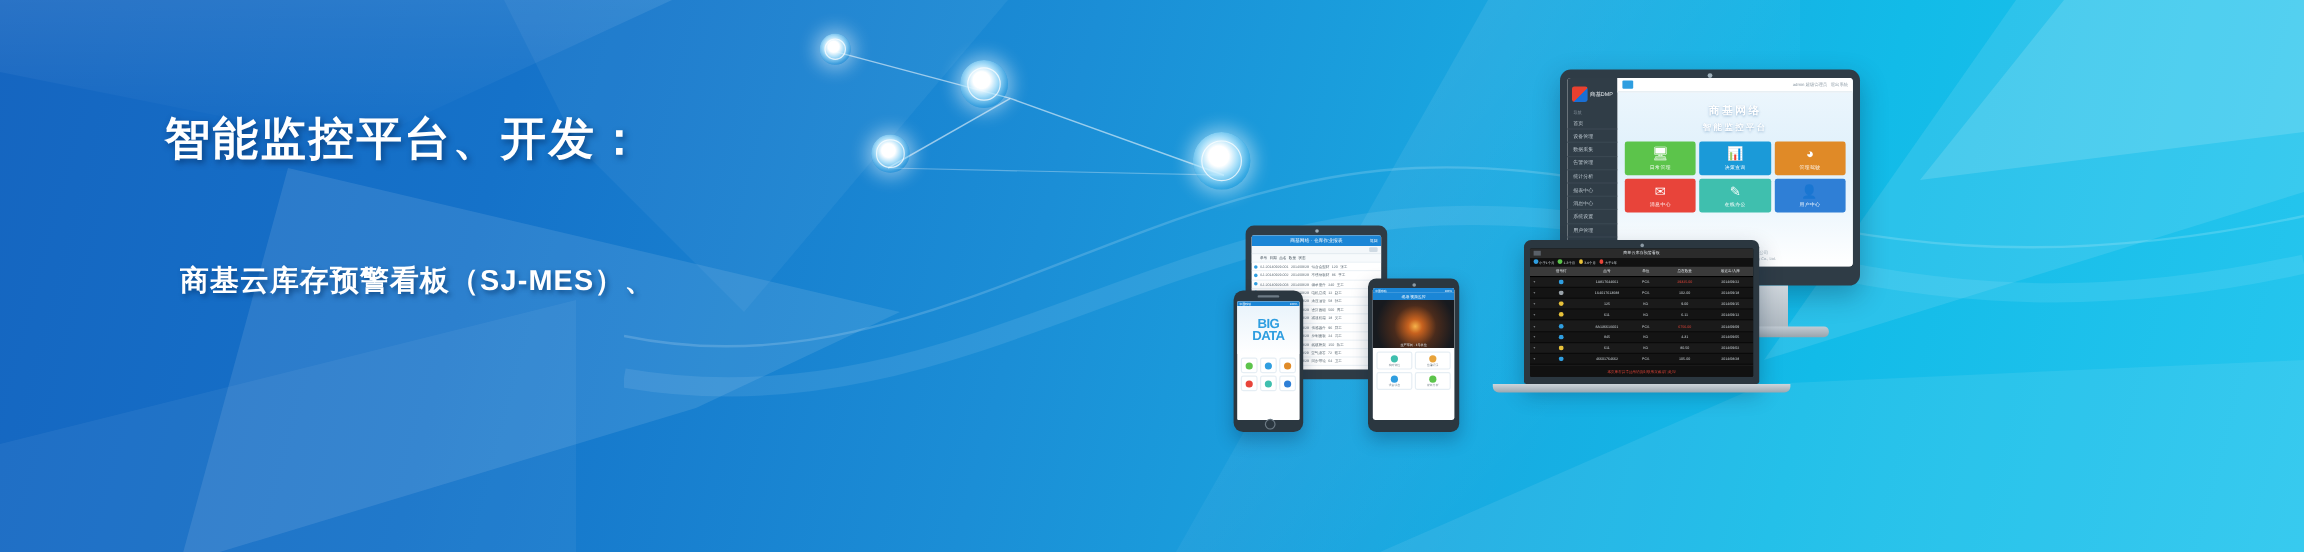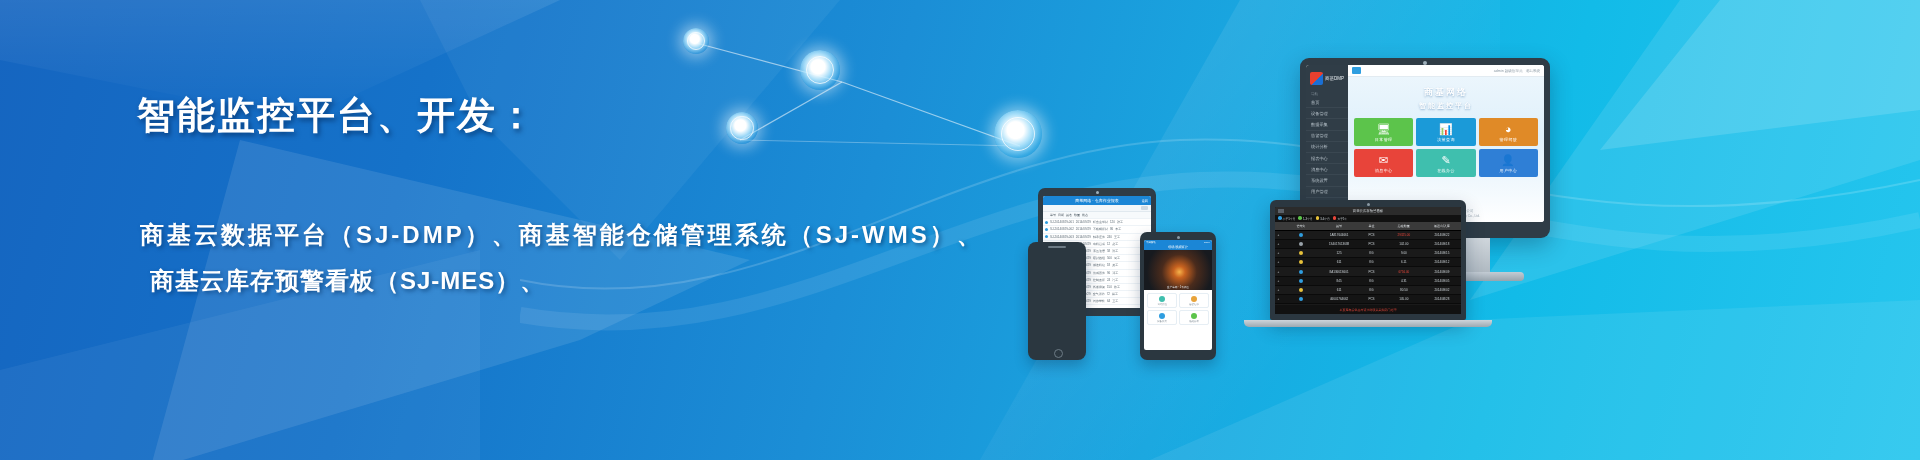--- a/index.html
+++ b/index.html
@@ -177,21 +177,20 @@
     <line x1="120" y1="130" x2="400" y2="136" stroke="rgba(255,255,255,.30)" stroke-width="1"></line>
   </svg>
   <div class="node n1"></div>
   <div class="node n2"></div>
   <div class="node n3"></div>
   <div class="node n4"></div>
 
   <div class="headline">智能监控平台、开发：</div>
 
   <div class="subblock">
-    <div class="subline l1">商基云数据平台（SJ-DMP）、商基智能仓储管理系统（SJ-WMS）、</div>
     <div class="subline l2">商基云库存预警看板（SJ-MES）、</div>
   </div>
 
   <div id="devices">
 
     <div class="imac">
       <div class="cam"></div>
       <div class="imac-screen">
         <div class="side">
           <div class="brandrow">
@@ -372,20 +371,52 @@
               <span>同步带轮</span>
               <span>64</span>
               <span>卫工</span>
             </div>
           </div>
       </div>
     </div>
 
     <div class="phone">
       <div class="spk"></div>
+      <div class="ph-screen">
+        <div class="ph-status">
+          <span>中国移动</span>
+          <span>100%</span>
+        </div>
+        <div class="ph-bigdata">
+          <div class="bd">
+            <div>BIG</div>
+            <div>DATA</div>
+          </div>
+        </div>
+        <div class="ph-grid" id="ph-grid">
+            <div class="ph-cell">
+              <i style="background: rgb(92, 196, 75);"></i>
+            </div>
+            <div class="ph-cell">
+              <i style="background: rgb(47, 158, 224);"></i>
+            </div>
+            <div class="ph-cell">
+              <i style="background: rgb(224, 138, 39);"></i>
+            </div>
+            <div class="ph-cell">
+              <i style="background: rgb(232, 68, 58);"></i>
+            </div>
+            <div class="ph-cell">
+              <i style="background: rgb(63, 191, 174);"></i>
+            </div>
+            <div class="ph-cell">
+              <i style="background: rgb(47, 127, 214);"></i>
+            </div>
+          </div>
+      </div>
       <div class="hm"></div>
     </div>
 
     <div class="tabletP">
       <div class="cam"></div>
       <div class="tp-screen">
         <div class="tp-status">
           <span>中国移动</span>
           <span>100%</span>
         </div>

